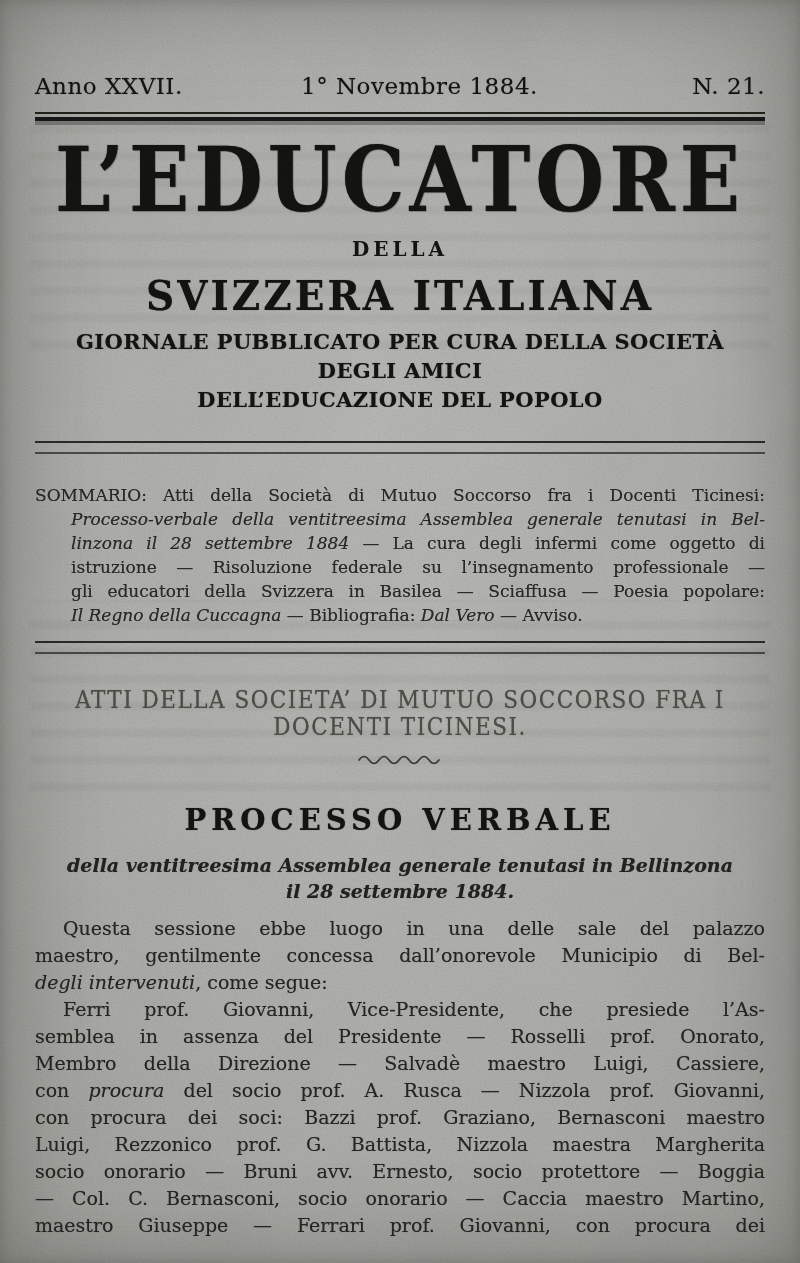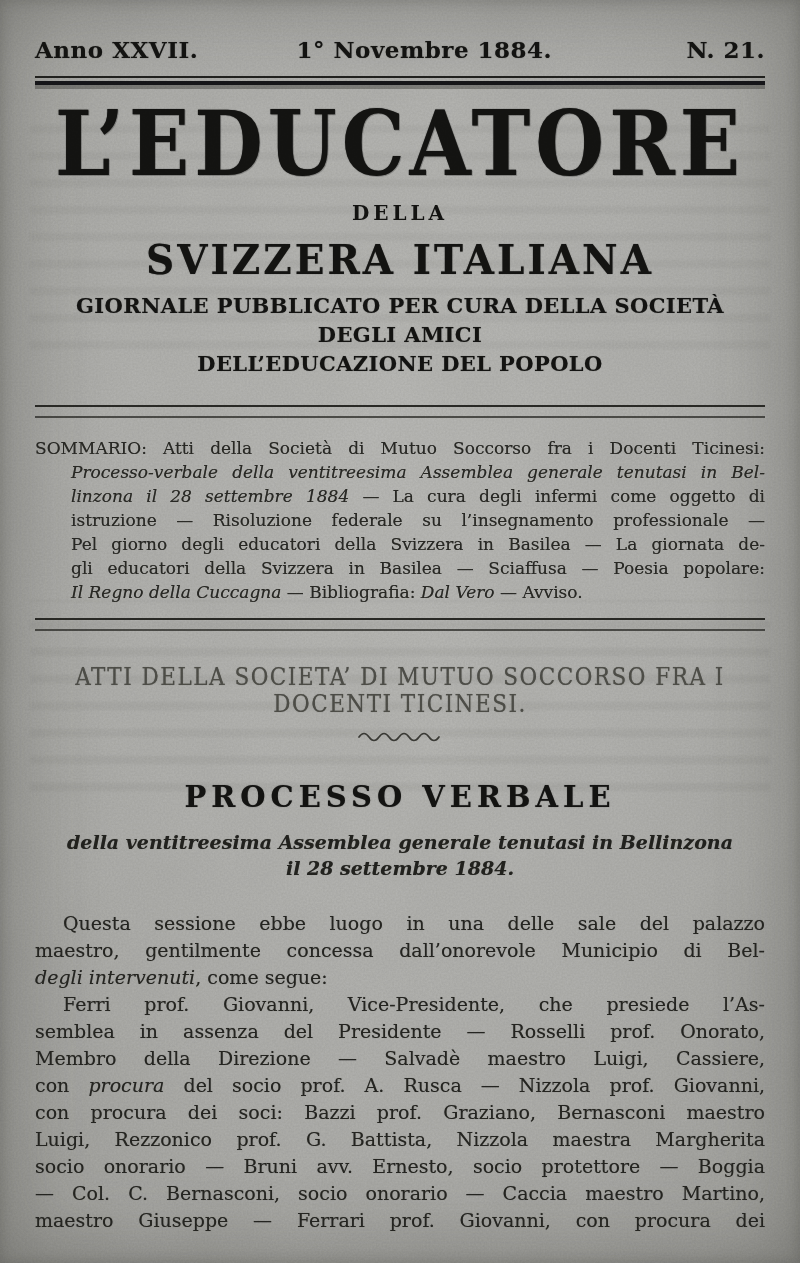--- a/index.html
+++ b/index.html
@@ -15,57 +15,57 @@
     color:var(--ink);
   }
   .grain{position:absolute;inset:0;width:100%;height:100%;pointer-events:none;mix-blend-mode:multiply;opacity:.5;}
   .bleed{position:absolute;left:30px;right:30px;pointer-events:none;opacity:.10;filter:blur(1.5px);
     background:repeating-linear-gradient(0deg, rgba(78,78,72,0) 0 9px, rgba(78,78,72,.55) 9px 17px, rgba(78,78,72,0) 17px 27px);}
   .bleed.b1{top:118px;height:240px;}
   .bleed.b2{top:600px;height:200px;opacity:.12;}
   .content{position:relative;padding:0 35px;}
 
   .dateline{display:flex;justify-content:space-between;align-items:baseline;
-    padding:36px 0 0 0; font-size:23px; font-weight:bold; letter-spacing:.5px; color:var(--ink-strong);
+    padding:73px 0 0 0; font-size:23px; font-weight:normal; letter-spacing:.5px; color:var(--ink-strong);
     text-shadow:0 0 1px rgba(20,20,18,.45);}
   .dateline .center{position:relative;left:-18px;}
 
   .rule-top{position:relative;height:13px;margin-top:13px;}
   .rule-top::before{content:"";position:absolute;top:0;left:0;right:0;height:2px;background:#22221f;}
   .rule-top::after{content:"";position:absolute;top:5px;left:0;right:0;height:4px;background:#17171a;
     box-shadow:0 4px 0 rgba(52,52,48,.40);}
 
   .masthead-title{margin:12px 0 0 0;text-align:center;font-size:79px;line-height:84px;font-weight:bold;
     letter-spacing:5px;color:var(--ink-strong);transform:scale(1.0,1.14);transform-origin:50% 40%;
     text-shadow:0 0 1px rgba(10,10,10,.7), 1px 1px 0 rgba(10,10,10,.18);}
   .della{margin-top:16px;text-align:center;font-size:20px;font-weight:bold;letter-spacing:4px;color:var(--ink-strong);}
   .region{margin:13px 0 0 0;text-align:center;font-size:39px;line-height:42px;font-weight:bold;letter-spacing:3px;
     color:var(--ink-strong);transform:scaleY(1.05);text-shadow:0 0 1px rgba(10,10,10,.55);}
   .tagline{margin-top:11px;text-align:center;font-size:21px;line-height:29px;font-weight:bold;letter-spacing:.4px;
     color:var(--ink-strong);text-shadow:0 0 1px rgba(10,10,10,.4);}
 
   .rule-double{height:9px;margin-top:27px;border-top:2px solid var(--rule);border-bottom:2px solid rgba(43,43,39,.75);}
   .rule-double.r2{margin-top:14px;}
 
-  .sommario{margin-top:18px;font-size:17px;line-height:24px;color:#2a2a26;
+  .sommario{margin-top:29px;font-size:17px;line-height:24px;color:#2a2a26;
     text-shadow:0 0 .6px rgba(25,25,22,.5);}
   .sommario .tline{padding-left:36px;}
   .sommario .tline:first-child{padding-left:0;}
 
   .atti{margin:34px 0 0 0;text-align:center;font-size:22px;font-weight:normal;letter-spacing:1.5px;
     color:var(--ink-faded);transform:scale(.98,1.1);text-shadow:0 0 .8px rgba(60,60,55,.6);}
   .squiggle-wrap{margin-top:12px;text-align:center;}
 
   .verbale-title{margin:34px 0 0 0;text-align:center;font-size:29px;font-weight:bold;letter-spacing:5px;
     color:var(--ink-strong);text-shadow:0 0 1px rgba(10,10,10,.5);}
   .verbale-sub{margin-top:15px;text-align:center;font-size:19px;line-height:26px;font-weight:bold;
     color:#23231f;text-shadow:0 0 .7px rgba(20,20,18,.45);font-style:italic;}
 
   .para{font-size:19px;line-height:27px;color:#262622;text-shadow:0 0 .7px rgba(28,28,24,.42);}
-  .para.p1{margin-top:29px;}
+  .para.p1{margin-top:11px;}
   .para .tline:first-child{text-indent:28px;}
 
   .tline{text-align:justify;text-align-last:justify;}
   .tline.noju{text-align-last:left;}
   .it{font-style:italic;}
 </style>
 </head>
 <body>
 
 <div class="page">
@@ -91,21 +91,20 @@
       <div>DELL’EDUCAZIONE DEL POPOLO</div>
     </div>
 
     <div class="rule-double"></div>
 
     <section class="sommario">
         <div class="tline"><span>SOMMARIO: Atti della Società di Mutuo Soccorso fra i Docenti Ticinesi:</span></div>
         <div class="tline"><span class="it">Processo-verbale della ventitreesima Assemblea generale tenutasi in Bel-</span></div>
         <div class="tline"><span class="it">linzona il 28 settembre 1884</span><span> — La cura degli infermi come oggetto di</span></div>
         <div class="tline"><span>istruzione — Risoluzione federale su l’insegnamento professionale —</span></div>
-        <div class="tline"><span>Pel giorno degli educatori della Svizzera in Basilea — La giornata de-</span></div>
         <div class="tline"><span>gli educatori della Svizzera in Basilea — Sciaffusa — Poesia popolare:</span></div>
         <div class="tline noju"><span class="it">Il Regno della Cuccagna</span><span> — Bibliografia: </span><span class="it">Dal Vero</span><span> — Avviso.</span></div>
       </section>
 
     <div class="rule-double r2"></div>
 
     <h3 class="atti">ATTI DELLA SOCIETA’ DI MUTUO SOCCORSO FRA I DOCENTI TICINESI.</h3>
 
     <div class="squiggle-wrap">
       <svg width="88" height="12" viewBox="0 0 88 12">

